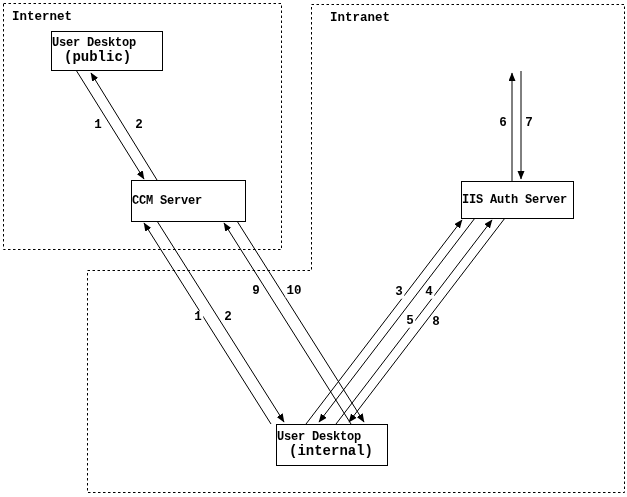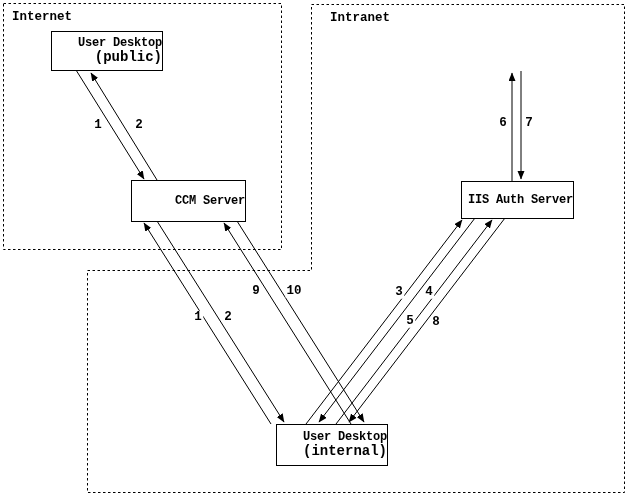--- a/index.html
+++ b/index.html
@@ -20,21 +20,21 @@
     position: absolute;
     inset: 0;
   }
   .node {
     position: absolute;
     box-sizing: border-box;
     border: 1px solid #000000;
     background: #ffffff;
     display: flex;
     flex-direction: column;
-    align-items: flex-end;
+    align-items: flex-start;
     justify-content: center;
     text-align: center;
     line-height: 1.05;
   }
   .node .title {
     font-size: 12px;
     font-weight: bold;
     white-space: nowrap;
     letter-spacing: -0.2px;
   }

